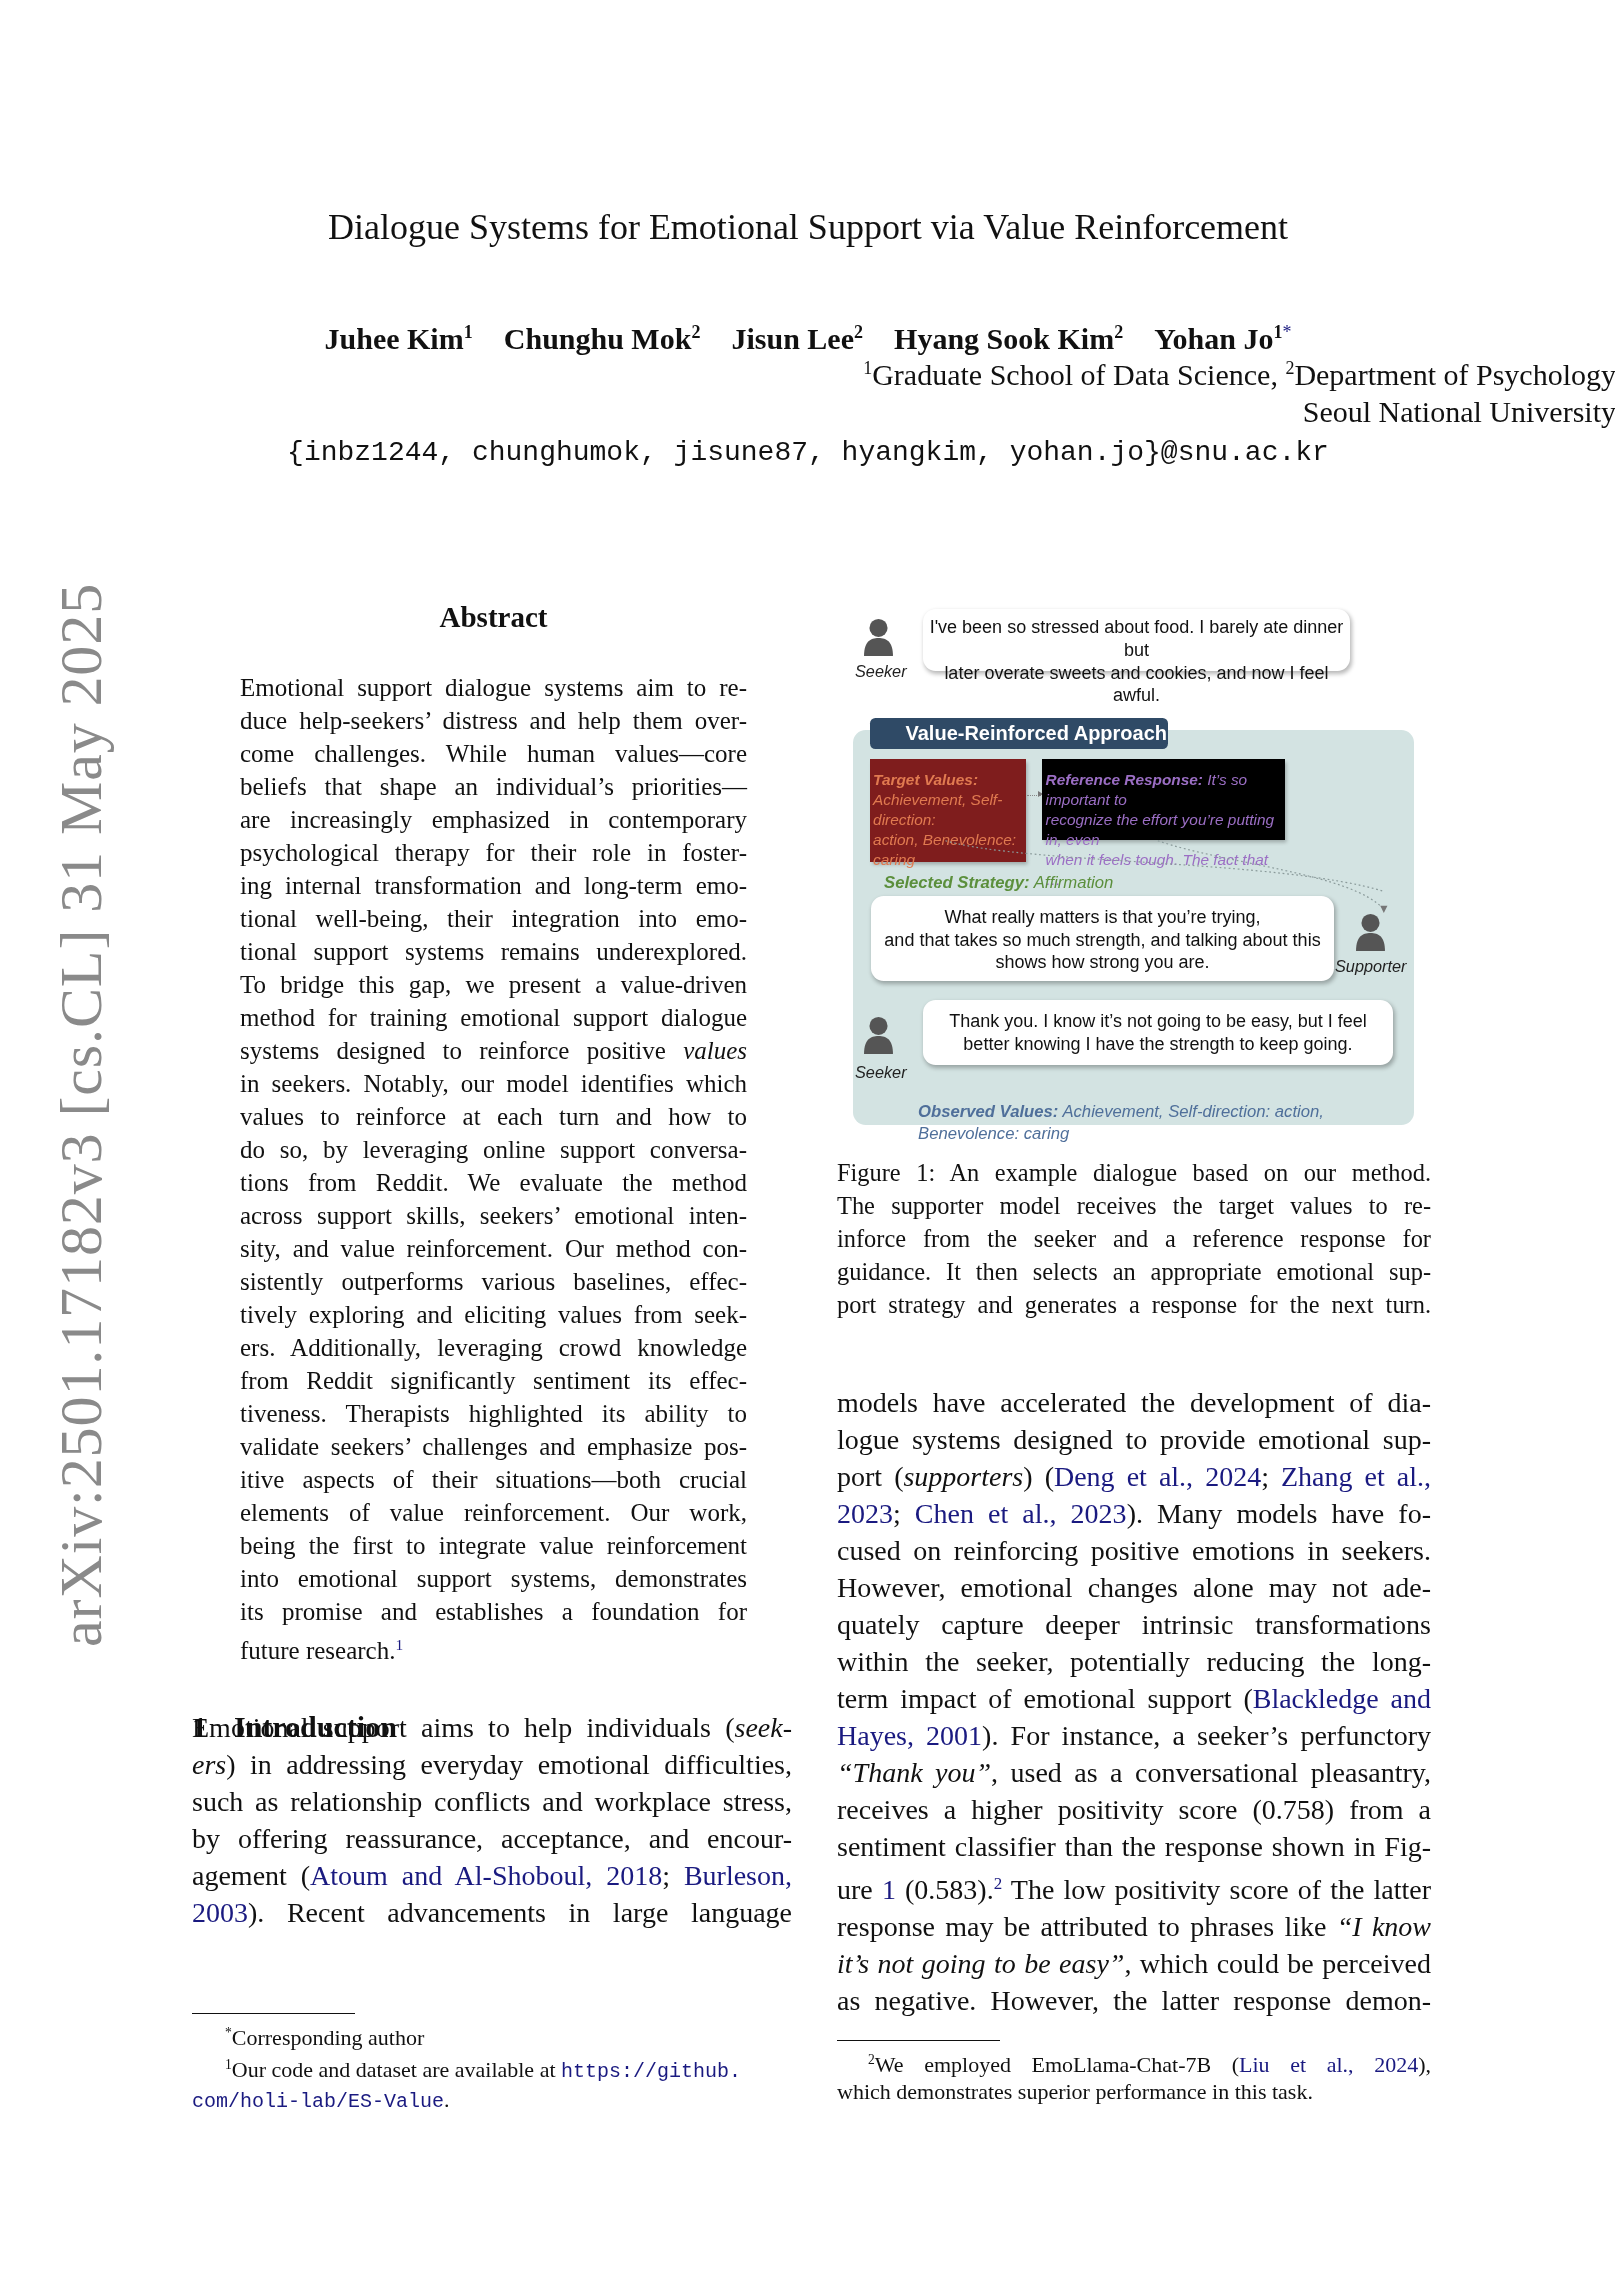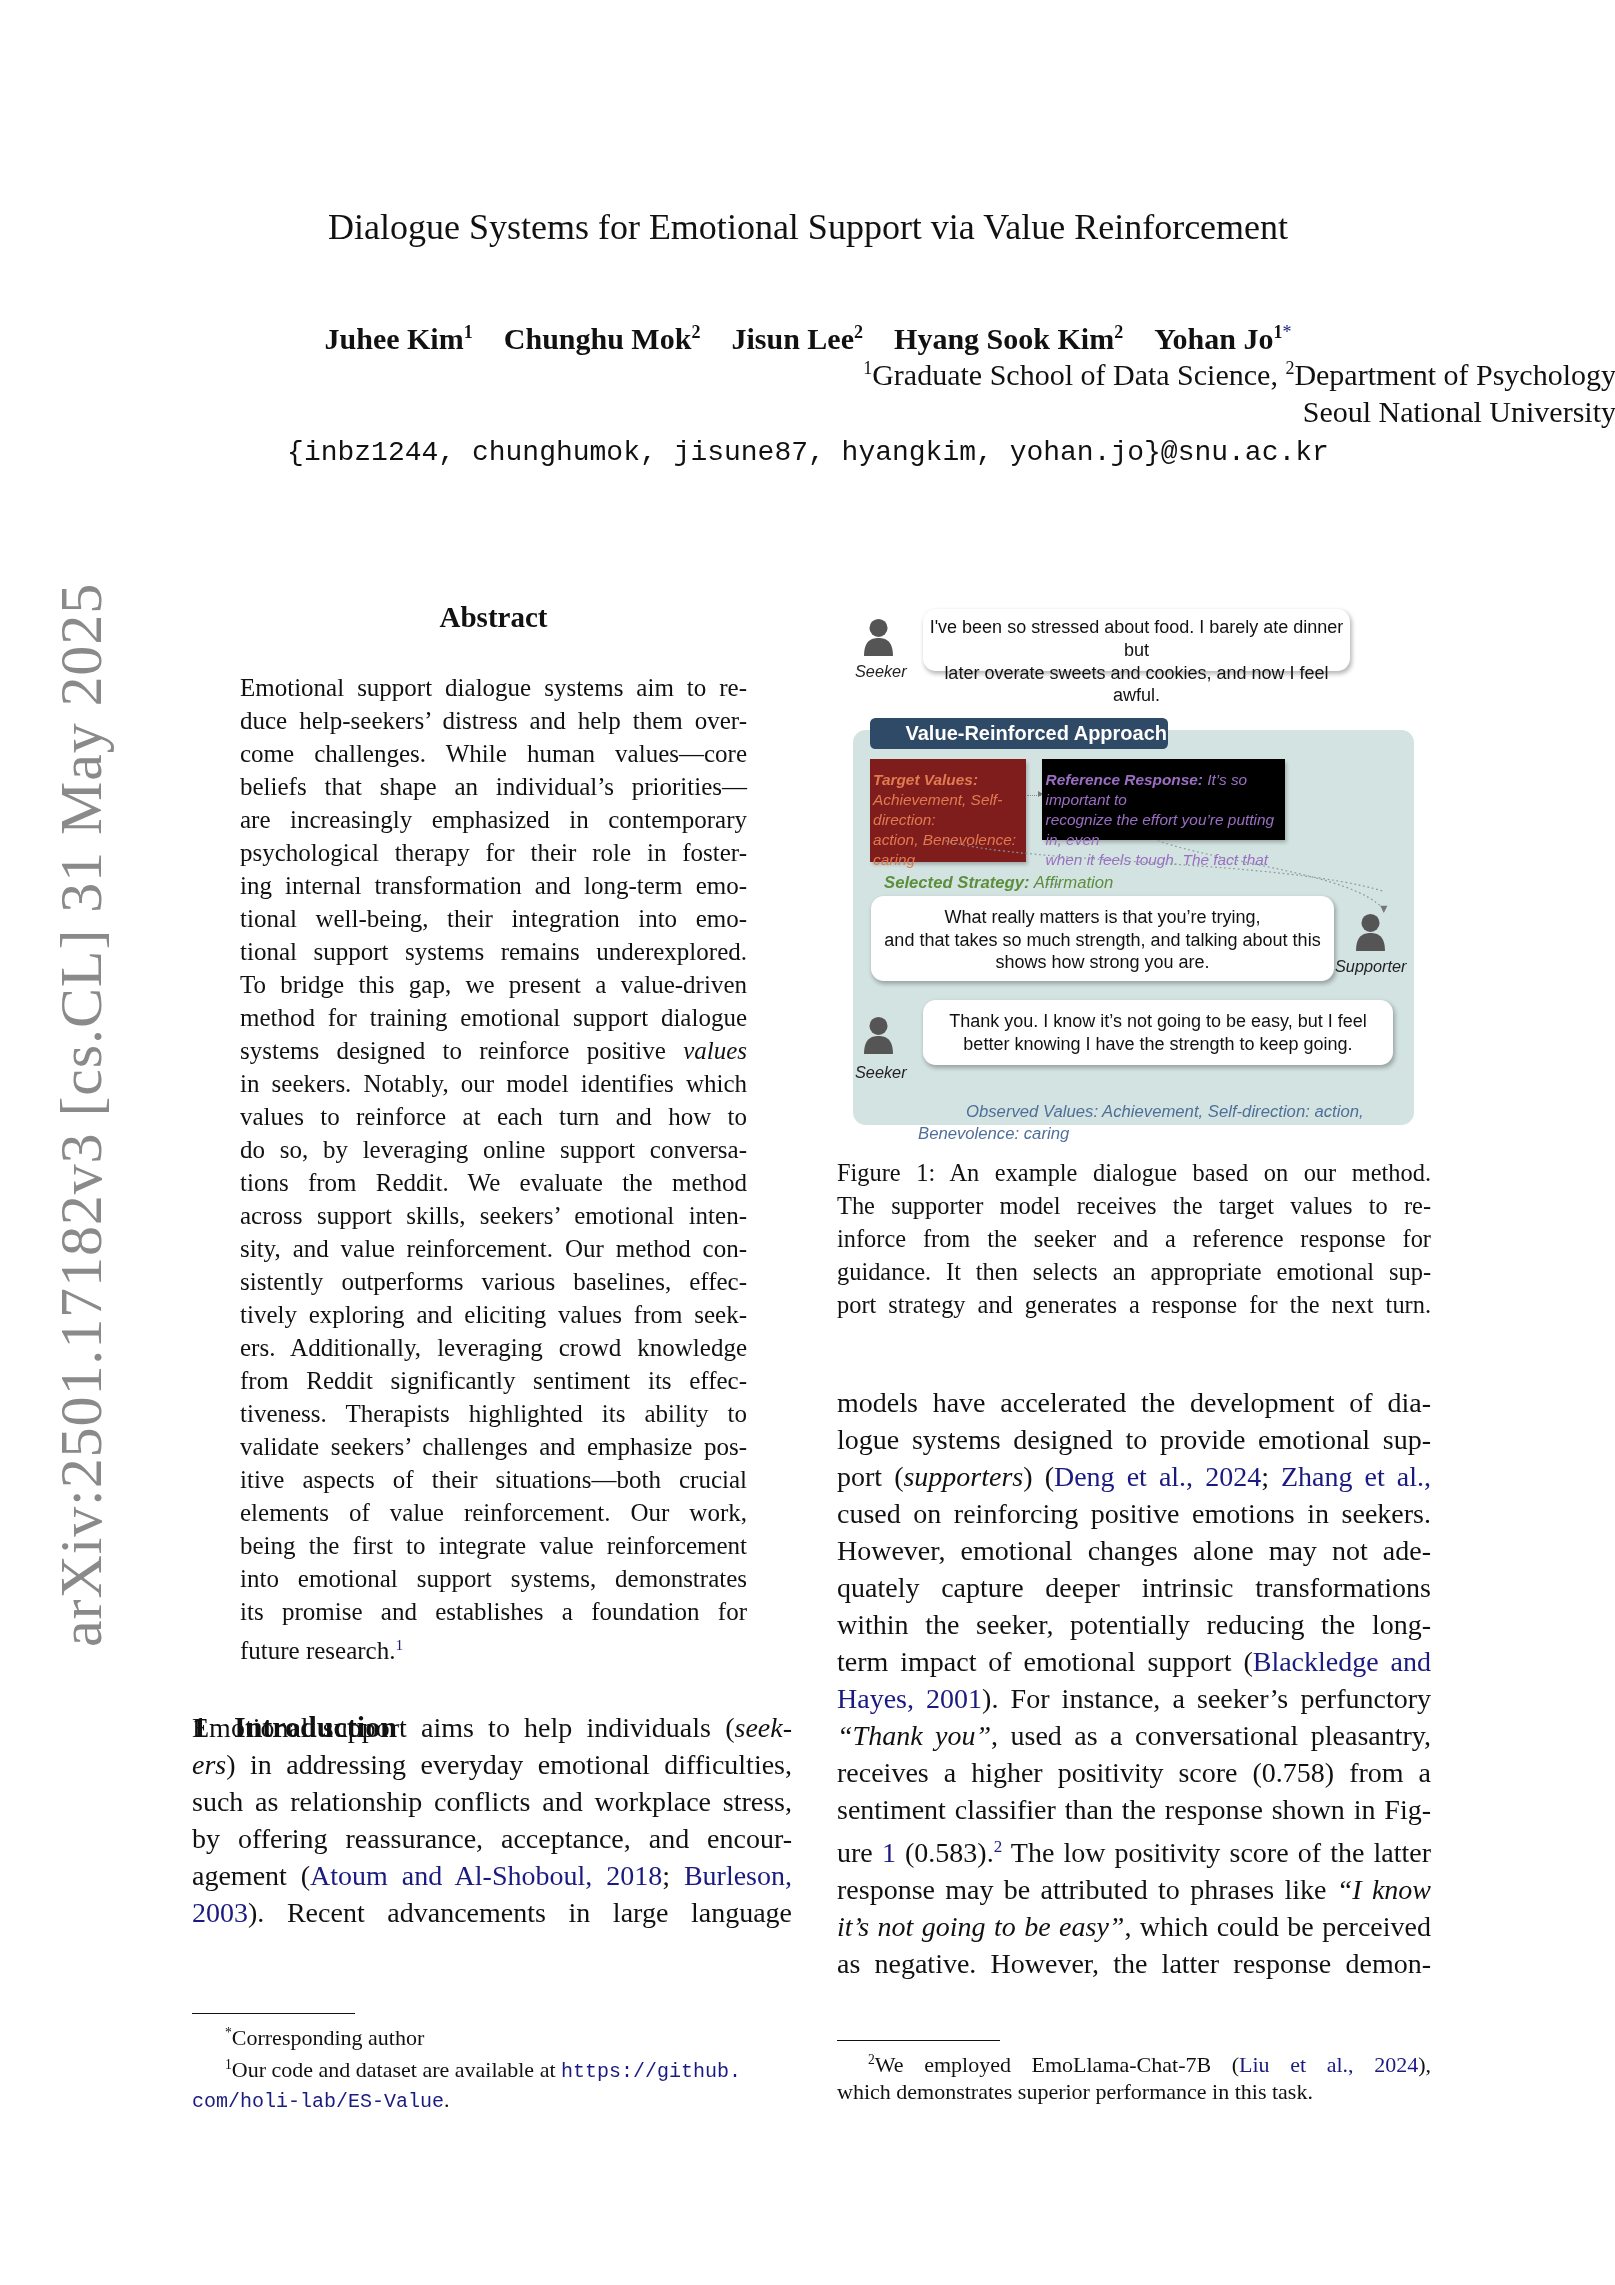--- a/index.html
+++ b/index.html
@@ -51,21 +51,21 @@
   .person { position: absolute; width: 31px; height: 38px; }
   .role { position: absolute; font-family: "Liberation Sans", "DejaVu Sans", sans-serif; font-style: italic; font-size: 16.3px; color: #222; }
   #panel { position: absolute; left: 7.2px; top: 128px; width: 561px; height: 395px; background: #d3e3e2; border-radius: 12.7px; }
   #panel-tab { position: absolute; left: 23.5px; top: 116px; width: 298px; height: 31px; background: #2f4a66; border-radius: 5.4px; color: #fff; font-family: "Liberation Sans", "DejaVu Sans", sans-serif; font-weight: bold; font-size: 20px; line-height: 31px; padding-left: 36px; }
   .card { position: absolute; box-shadow: 1.8px 2.7px 3.6px rgba(0,0,0,0.25); font-family: "Liberation Sans", "DejaVu Sans", sans-serif; font-style: italic; font-size: 15.4px; line-height: 20px; padding: 11px 3.6px 0 3.6px; }
   #target-card { left: 23.5px; top: 157px; width: 156px; height: 103px; background: #7f1d1d; color: #e07a50; }
   #ref-card { left: 196px; top: 157px; width: 243px; height: 81px; background: #000000; color: #9b6ec4; }
   .card b { font-weight: bold; }
   #strategy { position: absolute; left: 38px; top: 271px; font-family: "Liberation Sans", "DejaVu Sans", sans-serif; font-style: italic; font-size: 16.7px; color: #5b8f3c; }
   #observed { position: absolute; left: 72px; top: 499px; width: 470px; font-family: "Liberation Sans", "DejaVu Sans", sans-serif; font-style: italic; font-size: 16.7px; line-height: 22px; color: #4f6f9a; }
-  #observed b { font-weight: normal; margin-left: 48px; }
+  #observed b { font-weight: bold; }
 </style>
 </head>
 <body>
 
 <div id="arxiv-stamp" class="abs">arXiv:2501.17182v3  [cs.CL]  31 May 2025</div>
 
 <div id="paper-title" class="abs">Dialogue Systems for Emotional Support via Value Reinforcement</div>
 
 <div id="authors" class="abs">
   <span class="author"><span>Juhee Kim</span><sup>1</sup></span>
@@ -202,20 +202,21 @@
   <span class="line">The supporter model receives the target values to re-</span>
   <span class="line">inforce from the seeker and a reference response for</span>
   <span class="line">guidance. It then selects an appropriate emotional sup-</span>
   <span class="line">port strategy and generates a response for the next turn.</span>
 </div>
 
 <div id="right-body" class="abs col-text">
   <span class="line">models have accelerated the development of dia-</span>
   <span class="line">logue systems designed to provide emotional sup-</span>
   <span class="line"><span>port (</span><i>supporters</i><span>) (</span><span class="link">Deng et al., 2024</span><span>; </span><span class="link">Zhang et al.,</span></span>
+  <span class="line"><span class="link">2023</span><span>; </span><span class="link">Chen et al., 2023</span><span>).  Many models have fo-</span></span>
   <span class="line">cused on reinforcing positive emotions in seekers.</span>
   <span class="line">However, emotional changes alone may not ade-</span>
   <span class="line">quately capture deeper intrinsic transformations</span>
   <span class="line">within the seeker, potentially reducing the long-</span>
   <span class="line"><span>term impact of emotional support (</span><span class="link">Blackledge and</span></span>
   <span class="line"><span class="link">Hayes, 2001</span><span>). For instance, a seeker’s perfunctory</span></span>
   <span class="line"><i>“Thank you”</i><span>, used as a conversational pleasantry,</span></span>
   <span class="line">receives a higher positivity score (0.758) from a</span>
   <span class="line">sentiment classifier than the response shown in Fig-</span>
   <span class="line"><span>ure </span><span class="link">1</span><span> (0.583).</span><sup class="link" style="font-size:17px">2</sup><span>  The low positivity score of the latter</span></span>

